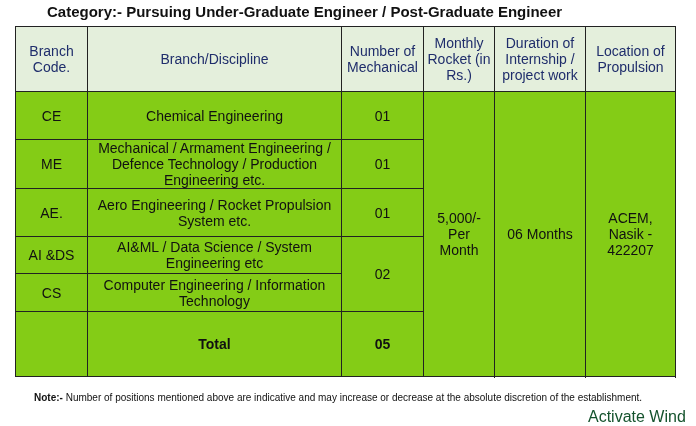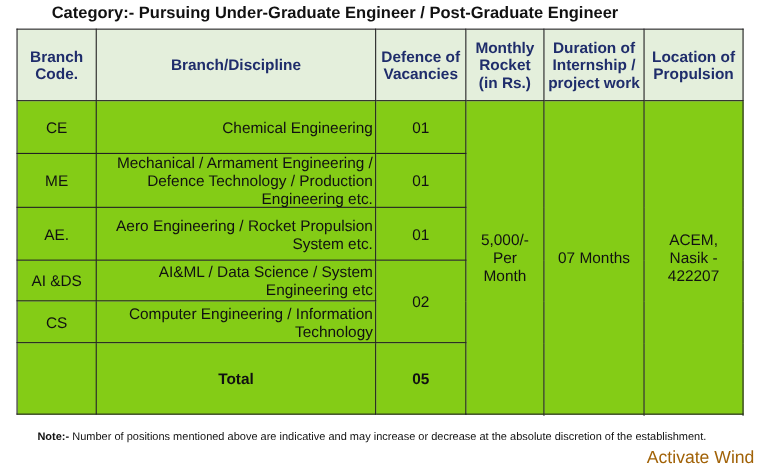--- a/index.html
+++ b/index.html
@@ -1,57 +1,57 @@
 <!DOCTYPE html>
 <html><head>
 <meta charset="utf-8">
 <style>
   html, body { margin:0; padding:0; background:#ffffff; }
   body { width:696px; height:426px; position:relative; overflow:hidden;
          font-family:"Liberation Sans", sans-serif; color:#111; }
   .title { position:absolute; left:47px; top:3px; font-weight:bold; font-size:15px; color:#111; }
   table { position:absolute; left:15px; top:26px; border-collapse:collapse; table-layout:fixed; }
   td, th { border:1.5px solid #222; padding:0 2px; font-size:14px; line-height:16px; }
-  th { background:#e4efdc; color:#1f2d6b; font-weight:bold; text-align:center; vertical-align:middle; font-size:14px; line-height:16px;margin-top:44px; }
+  th { background:#e4efdc; color:#1f2d6b; font-weight:normal; text-align:center; vertical-align:middle; font-size:14px; line-height:16px;margin-top:44px; }
   td { background:#84cc16; }
   .c { text-align:center; vertical-align:middle; }
-  .l { text-align:right; vertical-align:middle; }
+  .l { text-align:center; vertical-align:middle; }
   .b { font-weight:bold; }
   .note { position:absolute; left:34px; top:389px; font-size:10px; line-height:18px; color:#111; width:640px; }
-  .watermark { position:absolute; left:588px; top:408px; font-size:16px; color:#a16207; white-space:nowrap; }
+  .watermark { position:absolute; left:588px; top:408px; font-size:16px; color:#14532d; white-space:nowrap; }
 </style>
 </head>
 <body>
 
 <div class="title">Category:- Pursuing Under-Graduate Engineer / Post-Graduate Engineer</div>
 
 <table>
   <colgroup>
     <col style="width:72px">
       <col style="width:254px">
       <col style="width:82px">
     <col style="width:71px">
       <col style="width:91px">
       <col style="width:90px">
   </colgroup>
   <tbody>
       <tr style="height:65px">
     <th>Branch Code.</th>
     <th>Branch/Discipline</th>
-    <th>Defence of Vacancies</th>
+    <th>Number of Mechanical</th>
     <th>Monthly Rocket (in Rs.)</th>
     <th>Duration of Internship / project work</th>
     <th>Location of Propulsion</th>
   </tr>
   <tr style="height:48px">
     <td class="c">CE</td>
     <td class="l">Chemical Engineering</td>
     <td class="c">01</td>
     <td class="c" rowspan="7" style="padding:12px 8px">5,000/- Per Month</td>
-    <td class="c" rowspan="7">07 Months</td>
+    <td class="c" rowspan="7">06 Months</td>
     <td class="c" rowspan="7" style="padding:11px 14px">ACEM, Nasik - 422207</td>
   </tr>
   <tr style="height:49px">
     <td class="c">ME</td>
     <td class="l">Mechanical / Armament Engineering / Defence Technology / Production Engineering etc.</td>
     <td class="c">01</td>
   </tr>
   <tr style="height:48px">
     <td class="c">AE.</td>
     <td class="l">Aero Engineering / Rocket Propulsion System etc.</td>

